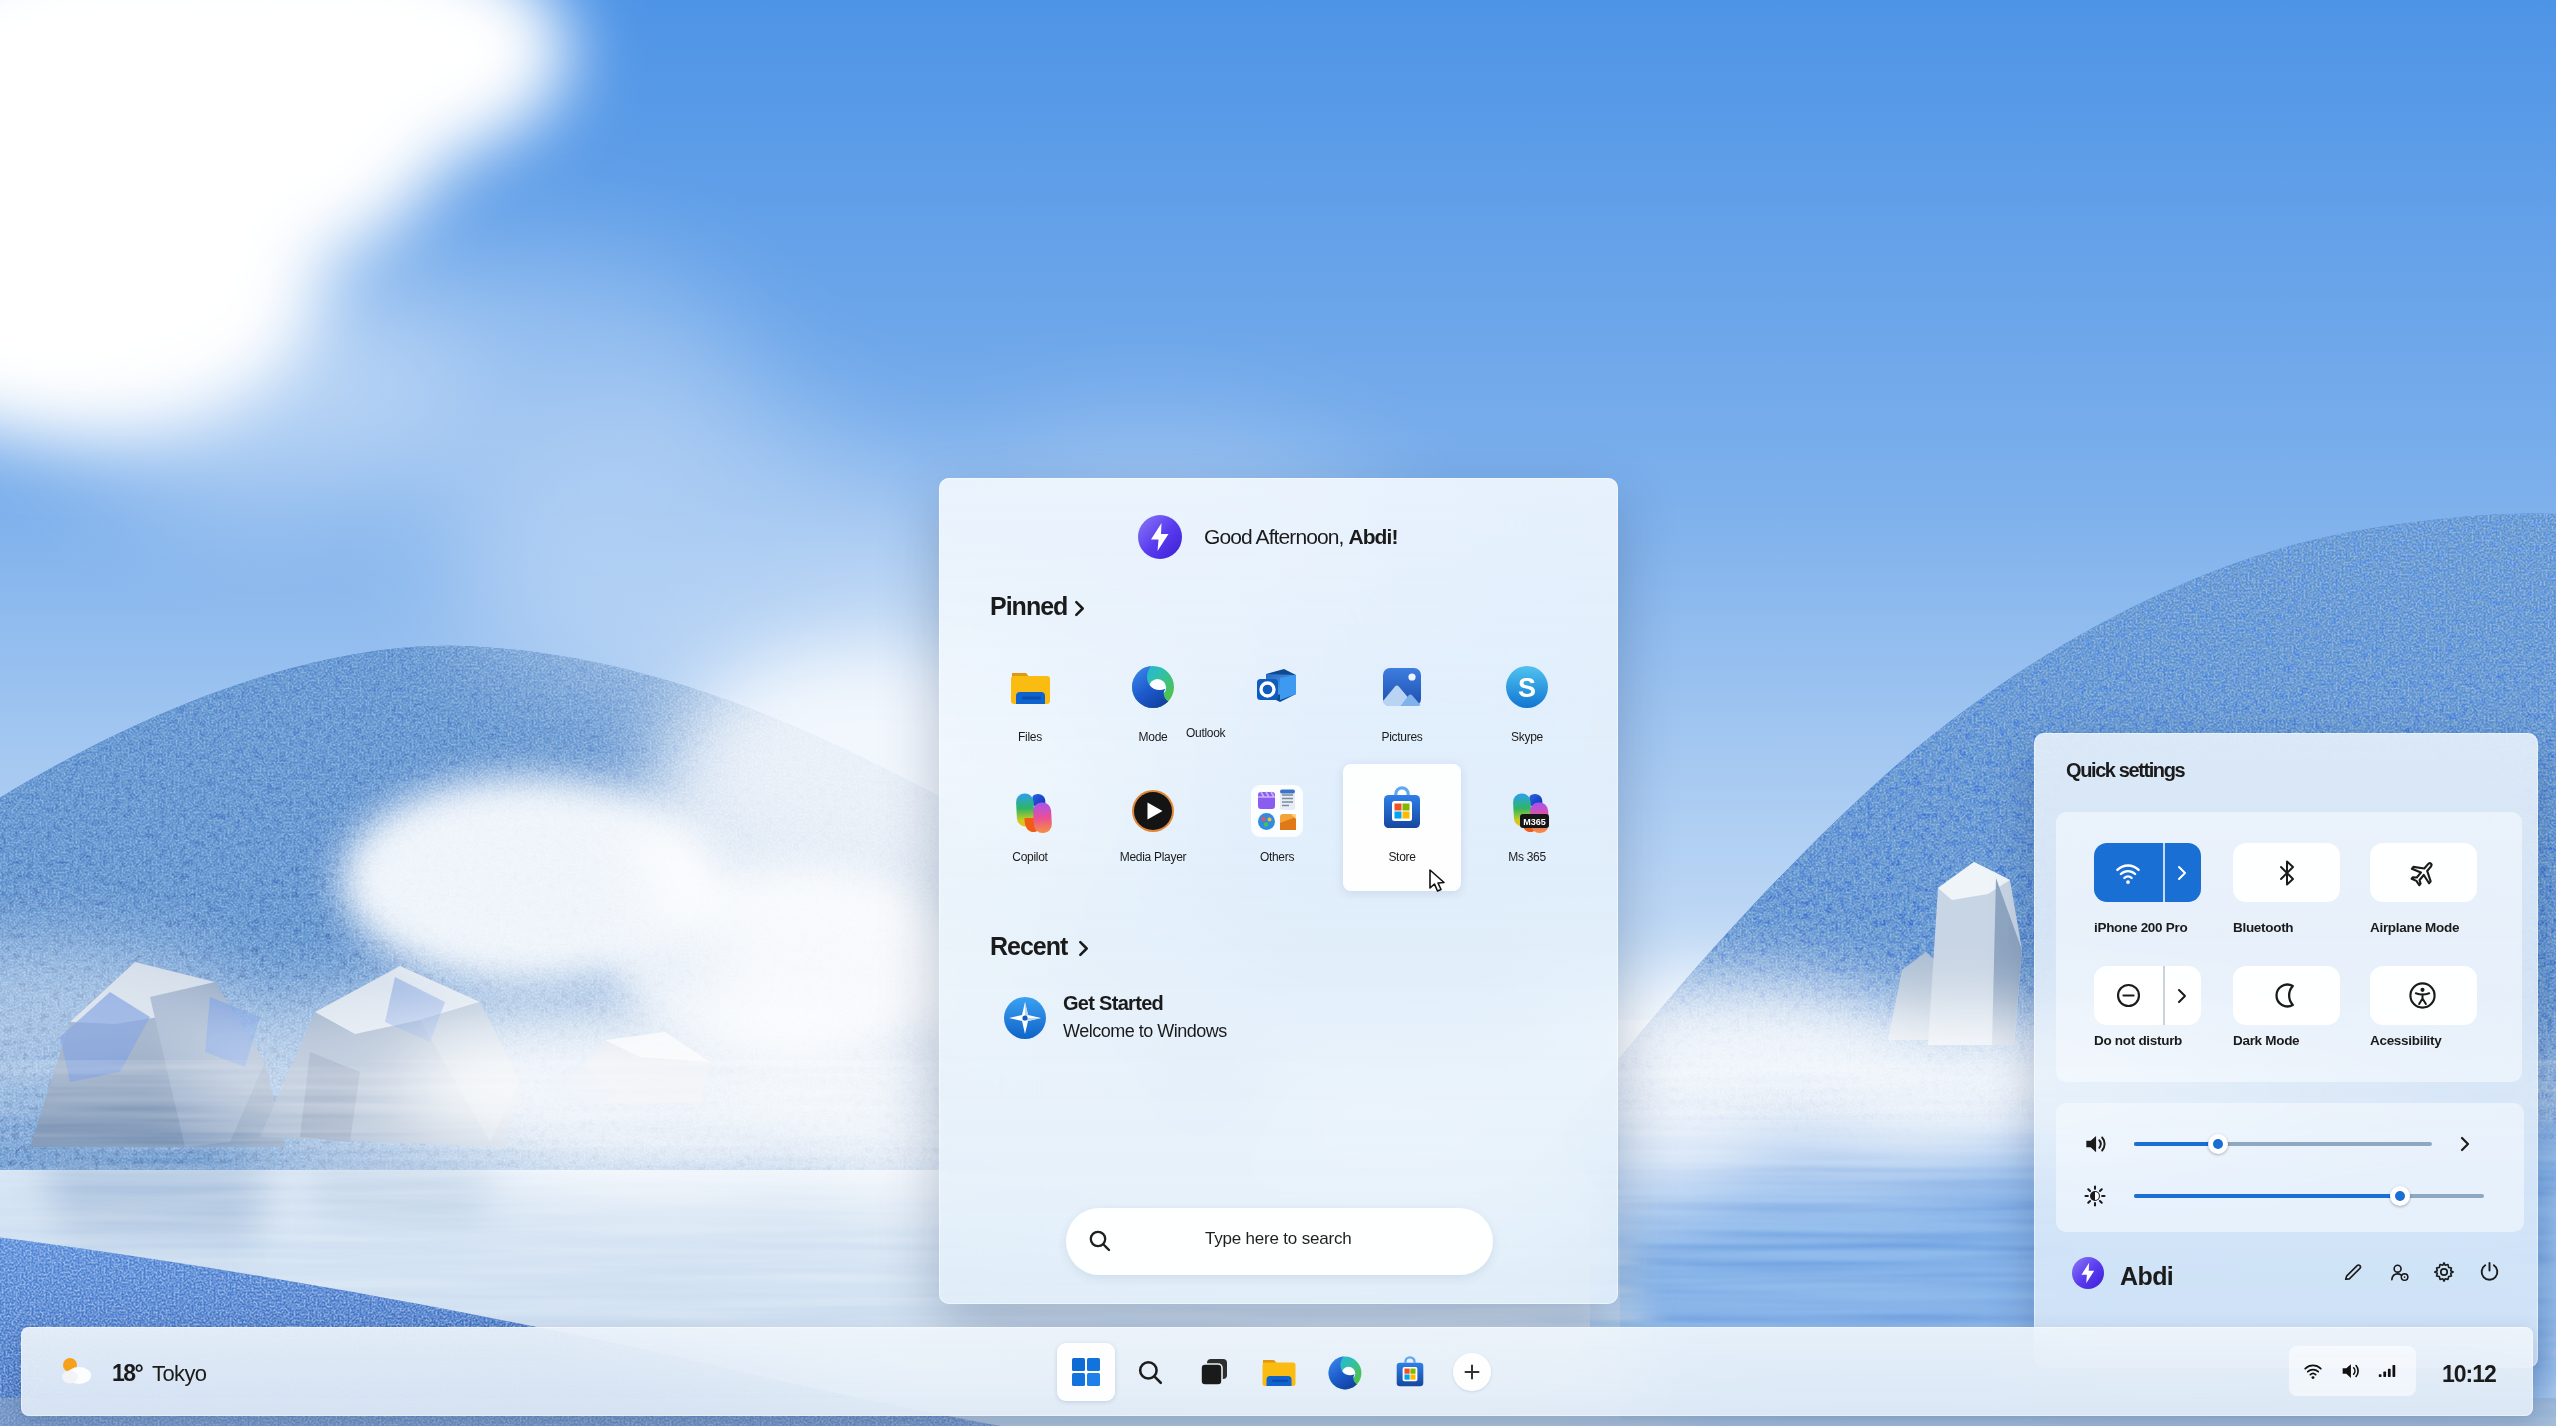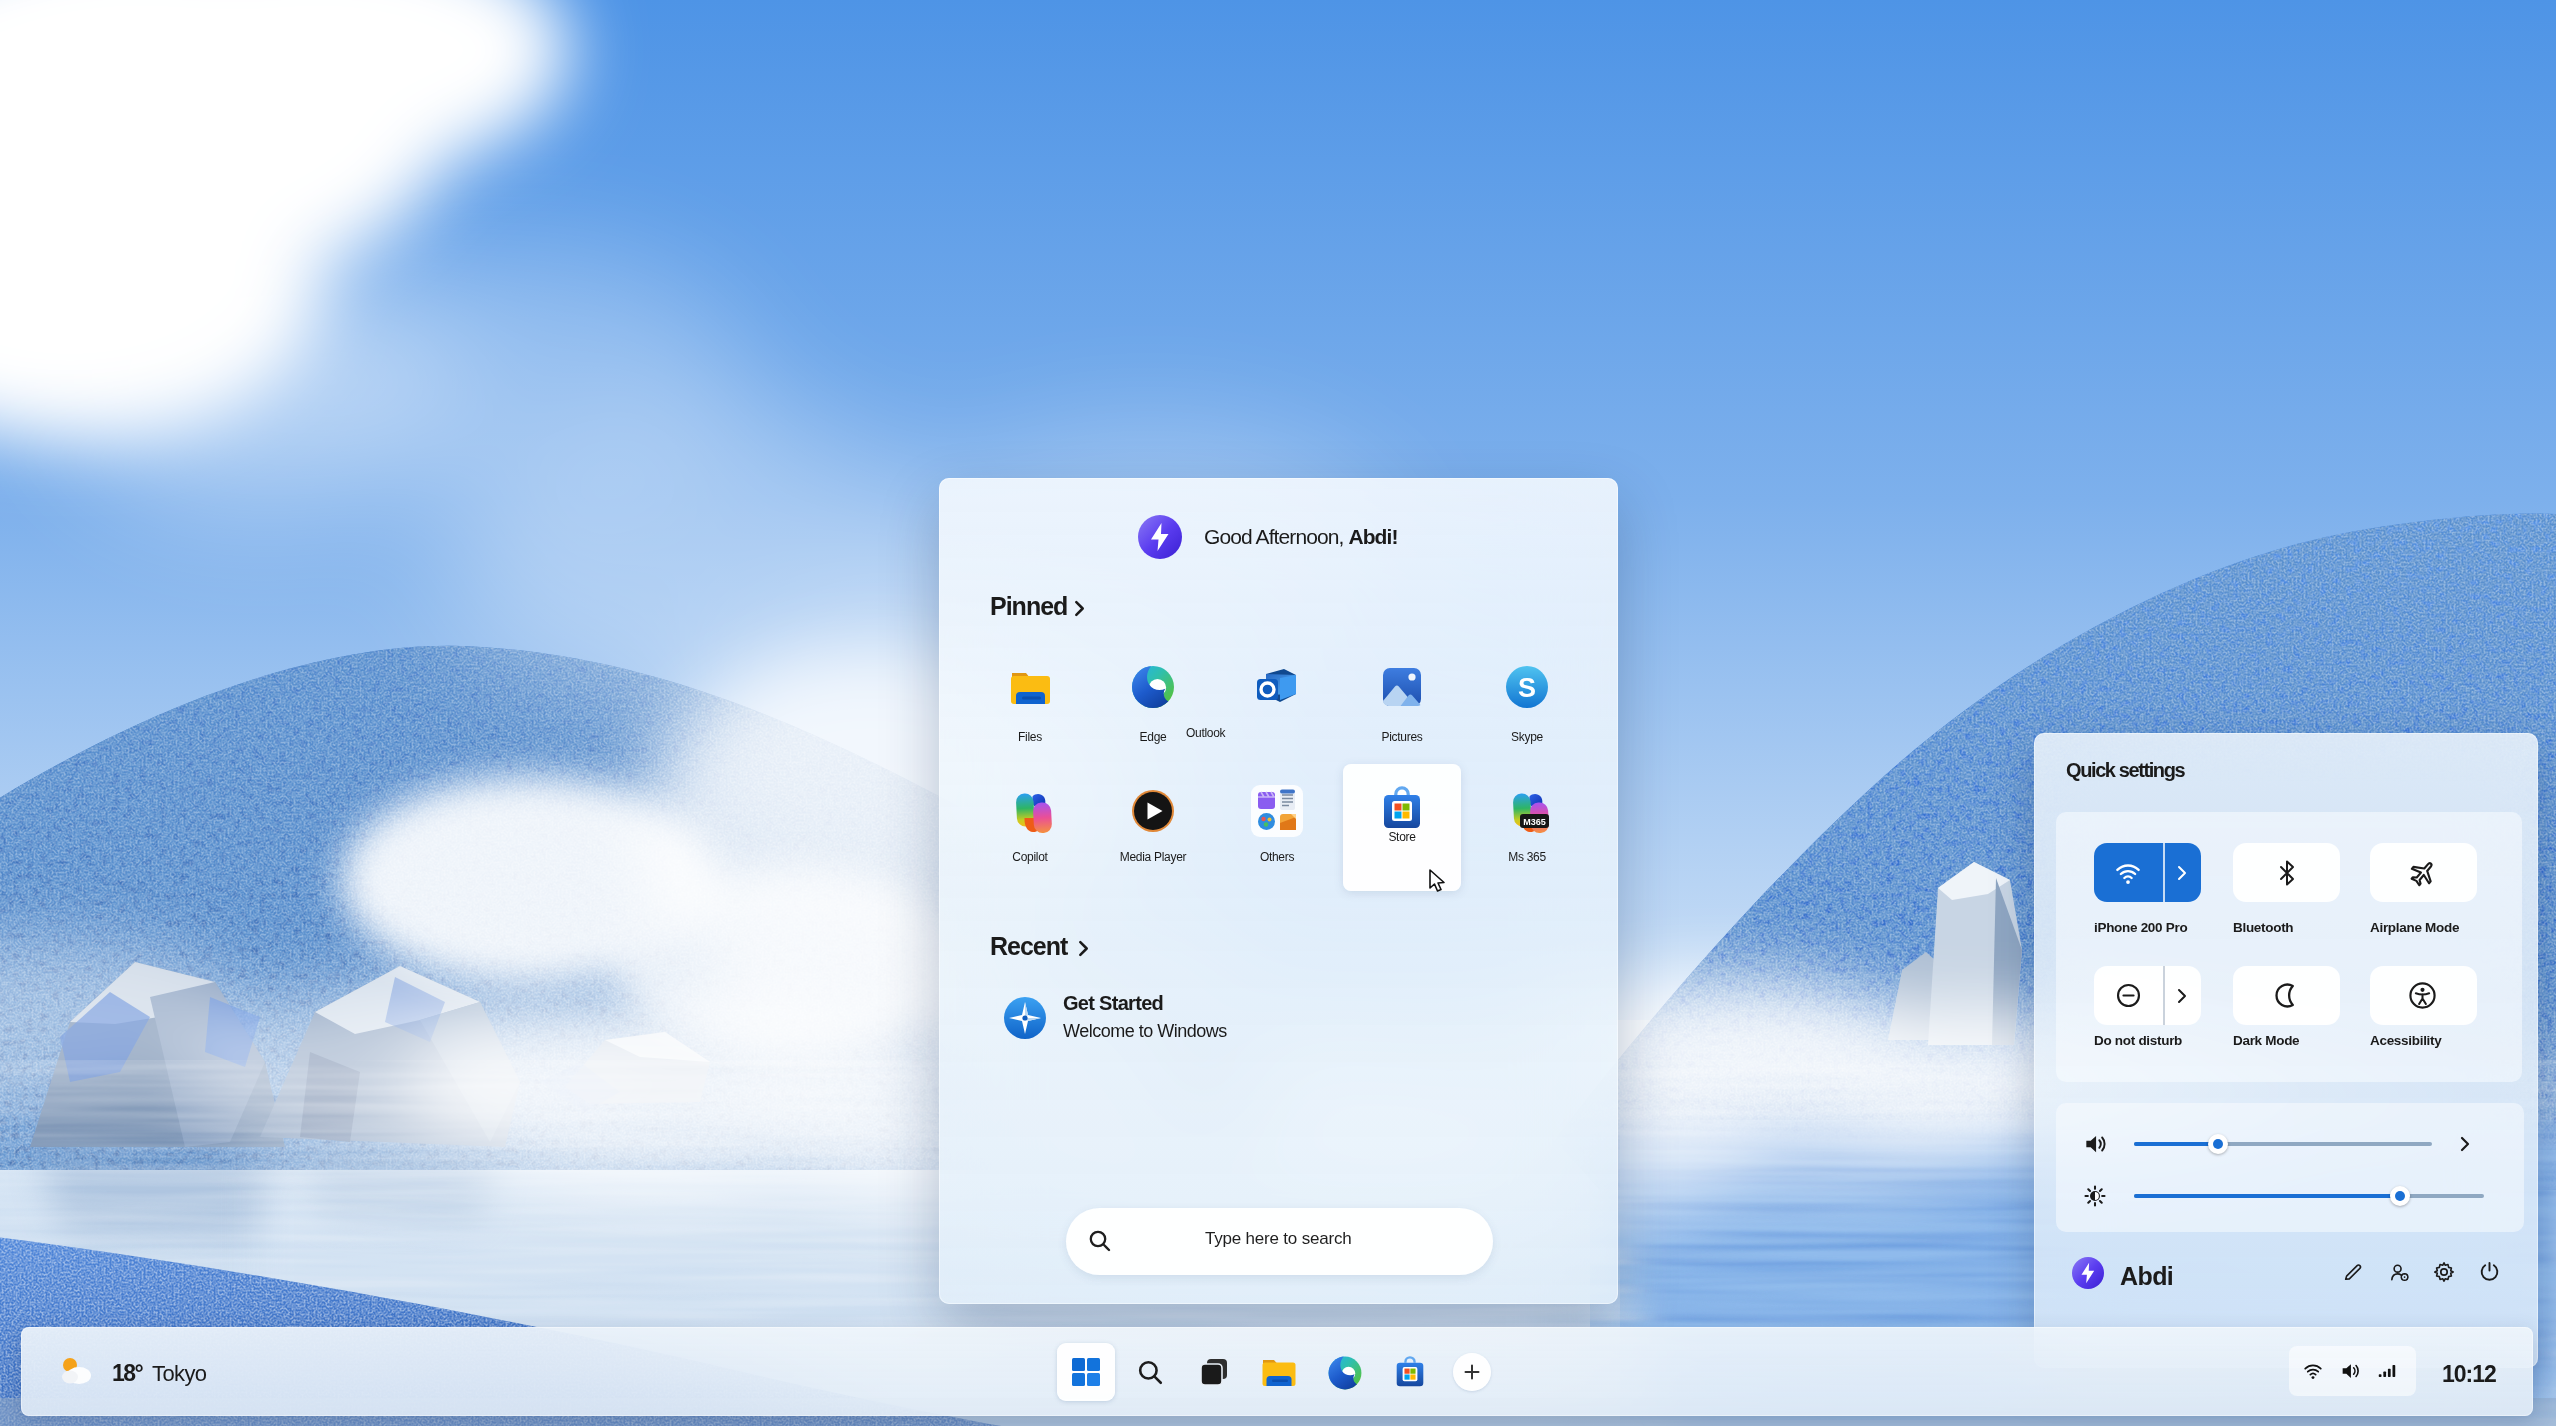--- a/index.html
+++ b/index.html
@@ -357,29 +357,29 @@
   <svg class="abs" style="left:565px;top:310px" width="46" height="46" viewBox="0 0 46 46">
     <path d="M25.5 8.5 C 28.5 5.2 34 5.4 36.6 8.6 C 38.9 11.4 38.5 15 37.9 17.6 L31.5 22.5 L25 15.5 Z" fill="url(#cpB)"></path>
     <rect x="9.5" y="5.5" width="17.5" height="33" rx="8.5" fill="url(#cpL)" transform="rotate(-3 18 22)"></rect>
     <path d="M17.5 30 C 17.3 38.5 20.5 43.6 25.8 44 C 30 44.3 33 41.8 34 38 L34 30 Z" fill="#ee5c16"></path>
     <rect x="26.5" y="14.5" width="18" height="30.5" rx="8.5" fill="url(#cpR)" transform="rotate(-3 35.5 30)"></rect>
     <rect x="16" y="26" width="29" height="14" rx="3" fill="#161616"></rect>
     <text x="30.5" y="36.5" font-family="Liberation Sans" font-size="9" font-weight="bold" fill="#fff" text-anchor="middle">M365</text>
   </svg>
 
   <div class="t lbl" style="left:0px;top:252px;width:182px;text-align:center">Files</div>
-  <div class="t lbl" style="left:123px;top:252px;width:182px;text-align:center">Edge</div>
+  <div class="t lbl" style="left:123px;top:252px;width:182px;text-align:center">Mode</div>
   <div class="t lbl" style="left:247px;top:248px;width:182px;text-align:left">Outlook</div>
   <div class="t lbl" style="left:372px;top:252px;width:182px;text-align:center">Pictures</div>
   <div class="t lbl" style="left:497px;top:252px;width:182px;text-align:center">Skype</div>
 
   <div class="t lbl" style="left:0px;top:372px;width:182px;text-align:center">Copilot</div>
   <div class="t lbl" style="left:123px;top:372px;width:182px;text-align:center">Media Player</div>
   <div class="t lbl" style="left:247px;top:372px;width:182px;text-align:center">Others</div>
-  <div class="t lbl" style="left:372px;top:352px;width:182px;text-align:center">Store</div>
+  <div class="t lbl" style="left:372px;top:372px;width:182px;text-align:center">Store</div>
   <div class="t lbl" style="left:497px;top:372px;width:182px;text-align:center">Ms 365</div>
 
   <svg class="abs" style="left:487px;top:390px" width="22" height="26" viewBox="0 0 22 26">
     <path d="M4 2 L4 20 L8.5 16 L11.5 23 L15 21.5 L12 15 L18 14.5 Z" fill="#fff" stroke="#111" stroke-width="1.6" stroke-linejoin="round"></path>
   </svg>
 
   <div class="t" style="left:51px;top:454px;font-size:25px;font-weight:bold;letter-spacing:-1px">Recent</div>
   <svg class="abs" style="left:137px;top:462px" width="15" height="17" viewBox="0 0 14 16">
         <path d="M4 2 L10 8 L4 14" stroke="#1b1b1b" stroke-width="2.4" fill="none" stroke-linecap="round" stroke-linejoin="round"></path>
       </svg>

